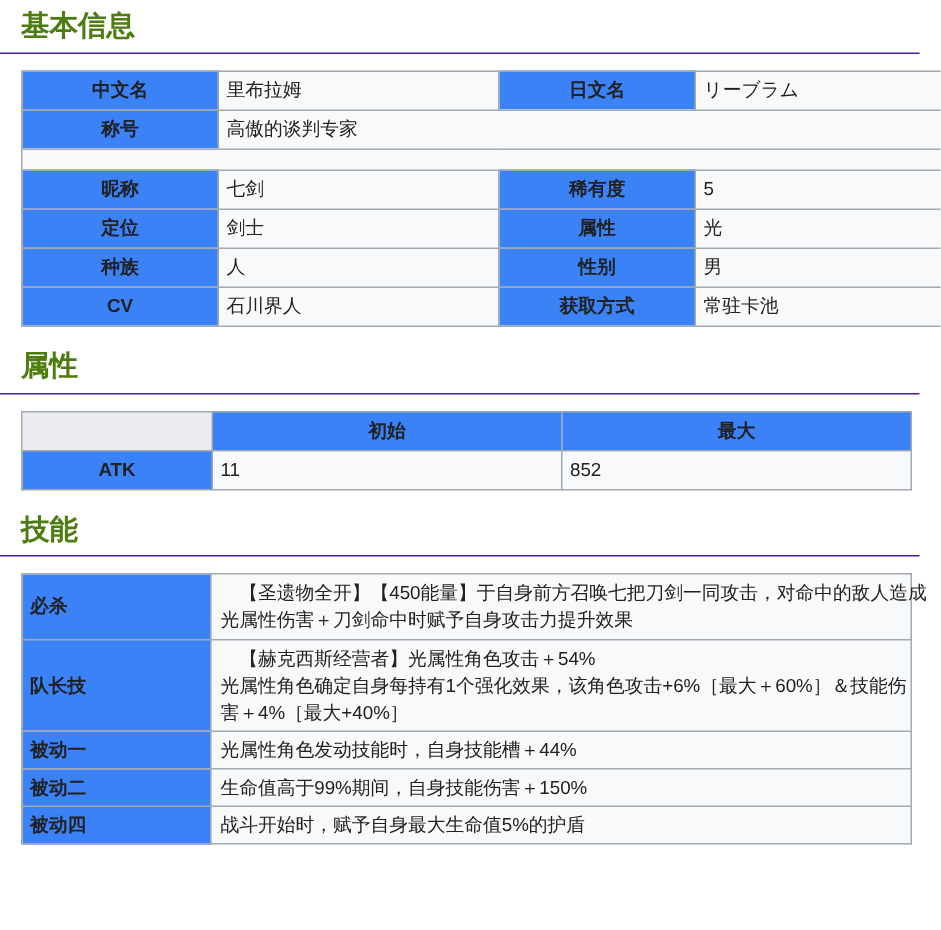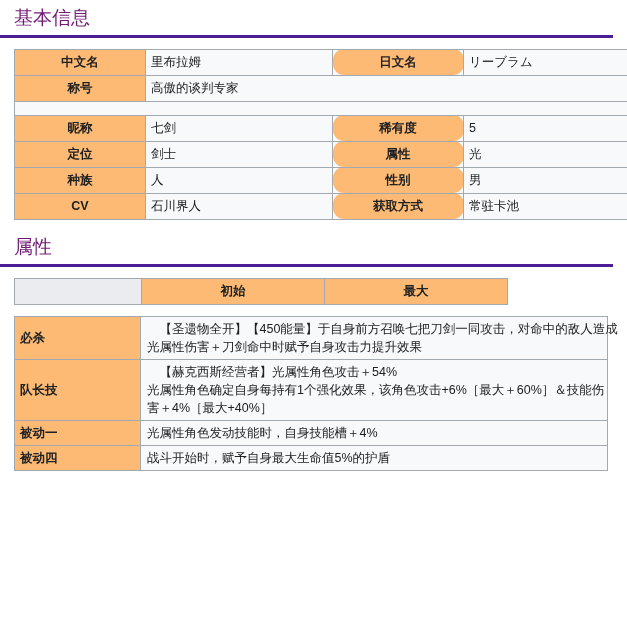--- a/index.html
+++ b/index.html
@@ -17,25 +17,25 @@
   .page {
     width: 627px;
     padding: 0;
     box-sizing: border-box;
   }
 
   
   .section-heading {
     font-family: "Liberation Serif", "DejaVu Serif", serif;
     font-size: 19px;
-    font-weight: normal;
-    color: #701a75;
+    font-weight: bold;
+    color: #4d7c0f;
     margin: 0;
     padding: 6px 0 5px 14px;
-    border-bottom: 3px solid #4c1d95;
+    border-bottom: 1px solid #4c1d95;
     width: 613px;
     box-sizing: border-box;
     line-height: 1.25;
   }
   .heading-gap-top { margin-top: 9px; }
 
   
   .wikitable {
     border-collapse: collapse;
     margin: 11px 0 0 14px;
@@ -46,42 +46,42 @@
     table-layout: fixed;
   }
   .wikitable td, .wikitable th {
     border: 1px solid #a2a9b1;
     padding: 2px 5px;
     vertical-align: middle;
     line-height: 1.45;
     font-weight: normal;
   }
   .wikitable th {
-    background: #fdba74;
+    background: #3b82f6;
     text-align: center;
     font-weight: bold;
   }
   .wikitable td {
     background: #f8f9fa;
     text-align: left;
   }
   .blank-row td {
     background: #f8f9fa;
     height: 13px;
     padding: 0;
   }
 
   
   #basic-info-table { width: 594px; }
   #basic-info-table th.lbl { width: 120px; height: 21px; }
   #basic-info-table td.val { width: 176px; }
-  #basic-info-table th.lbl2 { width: 120px; border-radius: 11px; }
-
-  
-  #attributes-table { width: 494px; }
+  #basic-info-table th.lbl2 { width: 120px; }
+
+  
+  #attributes-table { width: 594px; }
   #attributes-table th.corner { width: 116px; height: 21px; background: #eaecf0; }
   #attributes-table th.colhead { text-align: center; }
   #attributes-table th.rowhead { width: 116px; height: 21px; }
   #attributes-table td.numcell { width: 240px; }
 
   
   #skills-table { width: 594px; }
   #skills-table th.skill-label { width: 115px; text-align: left; }
   #skills-table td.skill-desc { padding: 3px 6px; }
   #skills-table td.skill-desc .line { display: block; white-space: nowrap; }
@@ -146,23 +146,29 @@
 
   <h2 class="section-heading heading-gap-top">属性</h2>
 
   <table class="wikitable" id="attributes-table">
     <tbody>
       <tr>
         <th class="corner"></th>
         <th class="colhead">初始</th>
         <th class="colhead">最大</th>
       </tr>
+      <tr>
+        <th class="rowhead">ATK</th>
+        <td class="numcell">11</td>
+        <td class="numcell">852</td>
+      </tr>
     </tbody>
   </table>
 
+  <h2 class="section-heading heading-gap-top">技能</h2>
 
   <table class="wikitable" id="skills-table">
     <tbody>
 
       <tr>
         <th class="skill-label">必杀</th>
         <td class="skill-desc">
           <span class="line">　【圣遗物全开】【450能量】于自身前方召唤七把刀剑一同攻击，对命中的敌人造成</span>
           <span class="line">光属性伤害＋刀剑命中时赋予自身攻击力提升效果</span>
         </td>
@@ -174,24 +180,30 @@
         <td class="skill-desc">
           <span class="line">　【赫克西斯经营者】光属性角色攻击＋54%</span>
           <span class="line">光属性角色确定自身每持有1个强化效果，该角色攻击+6%［最大＋60%］＆技能伤</span>
           <span class="line">害＋4%［最大+40%］</span>
         </td>
       </tr>
 
       <tr>
         <th class="skill-label">被动一</th>
         <td class="skill-desc">
-          <span class="line">光属性角色发动技能时，自身技能槽＋4%</span>
-        </td>
-      </tr>
-
+          <span class="line">光属性角色发动技能时，自身技能槽＋44%</span>
+        </td>
+      </tr>
+
+      <tr>
+        <th class="skill-label">被动二</th>
+        <td class="skill-desc">
+          <span class="line">生命值高于99%期间，自身技能伤害＋150%</span>
+        </td>
+      </tr>
 
 
       <tr>
         <th class="skill-label">被动四</th>
         <td class="skill-desc">
           <span class="line">战斗开始时，赋予自身最大生命值5%的护盾</span>
         </td>
       </tr>
 
     </tbody>

